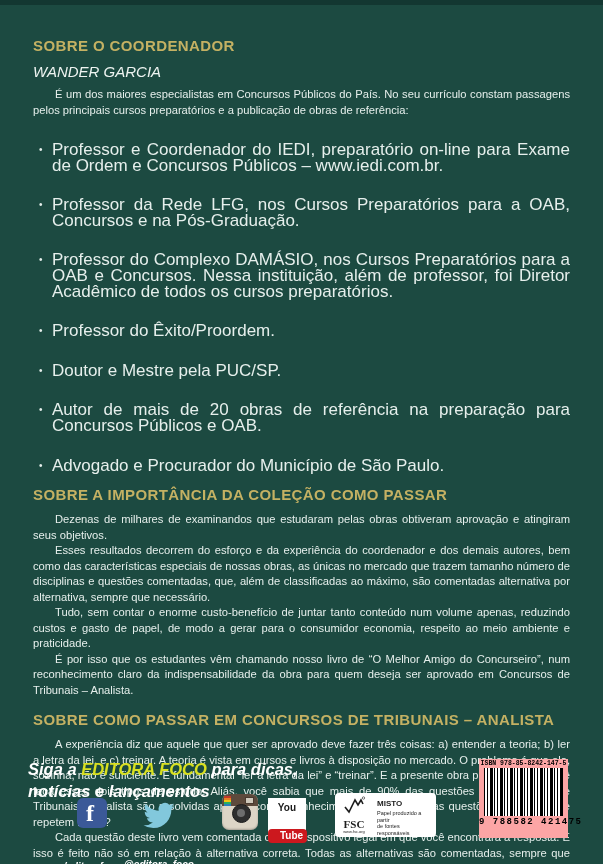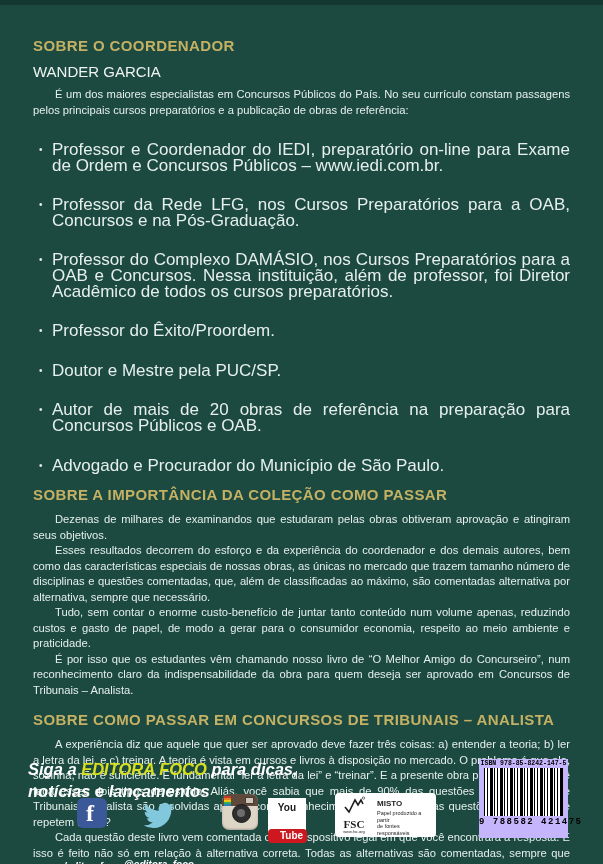--- a/index.html
+++ b/index.html
@@ -18,21 +18,21 @@
   .content{
     position:absolute;top:5px;left:0;width:603px;
     padding:32px 33px 0 33px;
     box-sizing:border-box;
   }
   .section-heading{
     font-size:15px;font-weight:bold;color:#c4b163;
     letter-spacing:.4px;margin:0 0 9px 0;
   }
   .section{margin-bottom:13px;}
-  .author-name{font-size:15px;font-weight:normal;color:#eef4f1;margin:0 0 7px 0;}
+  .author-name{font-size:15px;font-weight:normal;color:#eef4f1;margin:0 0 7px 0;font-style:italic;}
   .body-par{
     font-size:11.2px;line-height:15.5px;text-align:justify;
     text-indent:22px;margin:0;color:#e6efec;
   }
   ul.bullets{list-style:none;margin:3px 0 0 0;padding:0;}
   ul.bullets li{
     position:relative;padding-left:19px;
     font-size:17px;line-height:15.6px;text-align:justify;color:#e6efec;margin-top:24px;
   }
   ul.bullets li::before{
@@ -91,21 +91,21 @@
     background:#ffffff;border-radius:4px;color:#1d1d1d;
   }
   .fsc-left{position:absolute;left:2px;top:2px;width:34px;text-align:center;}
   .fsc-acronym{font-family:"Liberation Serif", serif;font-weight:bold;font-size:11px;line-height:10px;}
   .fsc-url{font-size:4px;line-height:5px;}
   .fsc-right{position:absolute;left:42px;top:6px;width:56px;text-align:left;}
   .fsc-type{font-size:8px;font-weight:bold;line-height:9px;}
   .fsc-desc{font-size:5.5px;line-height:6.5px;margin-top:2px;}
   .barcode-box{
     position:absolute;left:479px;top:7px;width:89px;height:79px;
-    background:#c4b5fd;color:#000;text-align:center;
+    background:#fca5a5;color:#000;text-align:center;
   }
   .isbn-text{
     font-family:"Liberation Mono", monospace;font-size:6.5px;font-weight:bold;
     letter-spacing:0;line-height:9px;white-space:nowrap;
   }
   .bars{
     height:48px;margin:0 5px;
     background:repeating-linear-gradient(90deg,
       #000 0 1.5px,#fff 1.5px 3px,#000 3px 3.7px,#fff 3.7px 6.5px,
       #000 6.5px 8.7px,#fff 8.7px 10px);

